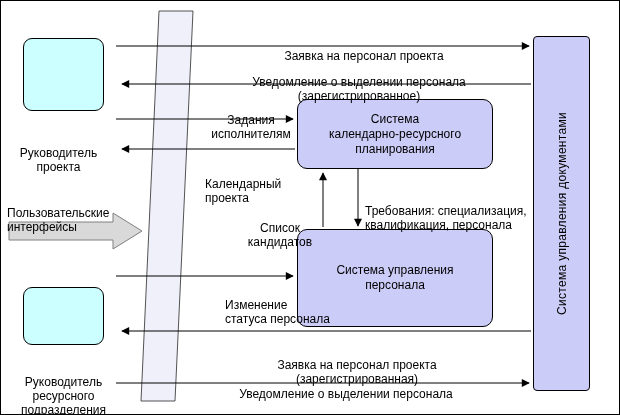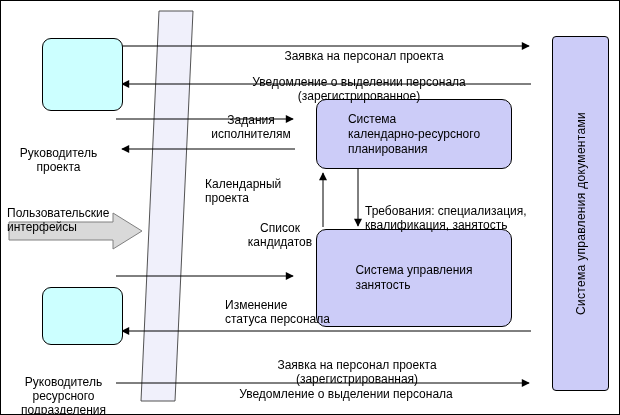--- a/index.html
+++ b/index.html
@@ -14,22 +14,21 @@
     overflow:hidden;
   }
   .stage svg{position:absolute;left:0;top:0;}
   .box{
     position:absolute;
     box-sizing:border-box;
     border:1px solid #000;
     display:flex;
     align-items:center;
     justify-content:center;
-    text-align:left;
-    margin-left:19px;
+    text-align:center;
   }
   .actor{background:#ccffff;border-radius:9px;}
   .system{background:#ccccf8;border-radius:10px;font-size:12px;line-height:15px;}
   .docsys{background:#ccccf8;border-radius:4px;}
   .vtext{
     writing-mode:vertical-rl;
     transform:rotate(180deg);
     font-size:12px;
     letter-spacing:0.3px;
     white-space:nowrap;
@@ -94,21 +93,21 @@
     <div>
       <span style="display:block">Система</span>
       <span style="display:block">календарно-ресурсного</span>
       <span style="display:block">планирования</span>
     </div>
   </div>
 
   <div class="box system" style="left:296px;top:228px;width:196px;height:98px;">
     <div>
       <span style="display:block">Система управления</span>
-      <span style="display:block">занятость</span>
+      <span style="display:block">персонала</span>
     </div>
   </div>
 
   <div class="box docsys" style="left:532px;top:35px;width:57px;height:355px;">
     <div class="vtext">Система управления документами</div>
   </div>
 
   <div class="lbl center" style="left:248px;top:24px;width:230px;">
     <span>Заявка на персонал проекта</span>
   </div>
@@ -123,21 +122,21 @@
     <span>исполнителям</span>
   </div>
 
   <div class="lbl left" style="left:204px;top:152px;">
     <span>Календарный</span>
     <span>проекта</span>
   </div>
 
   <div class="lbl left" style="left:364px;top:179px;">
     <span>Требования: специализация,</span>
-    <span>квалификация, занятость</span>
+    <span>квалификация, персонала</span>
   </div>
 
   <div class="lbl center" style="left:239px;top:196px;width:80px;">
     <span>Список</span>
     <span>кандидатов</span>
   </div>
 
   <div class="lbl left" style="left:224px;top:273px;">
     <span>Изменение</span>
     <span>статуса персонала</span>

